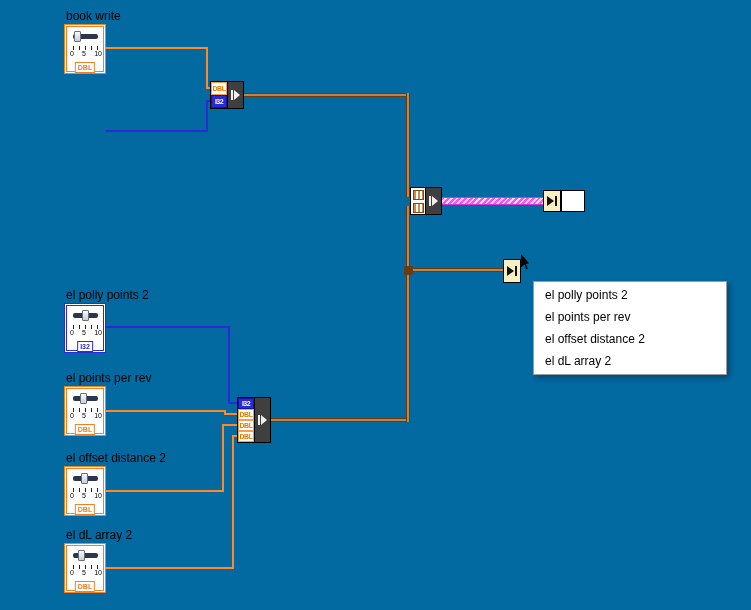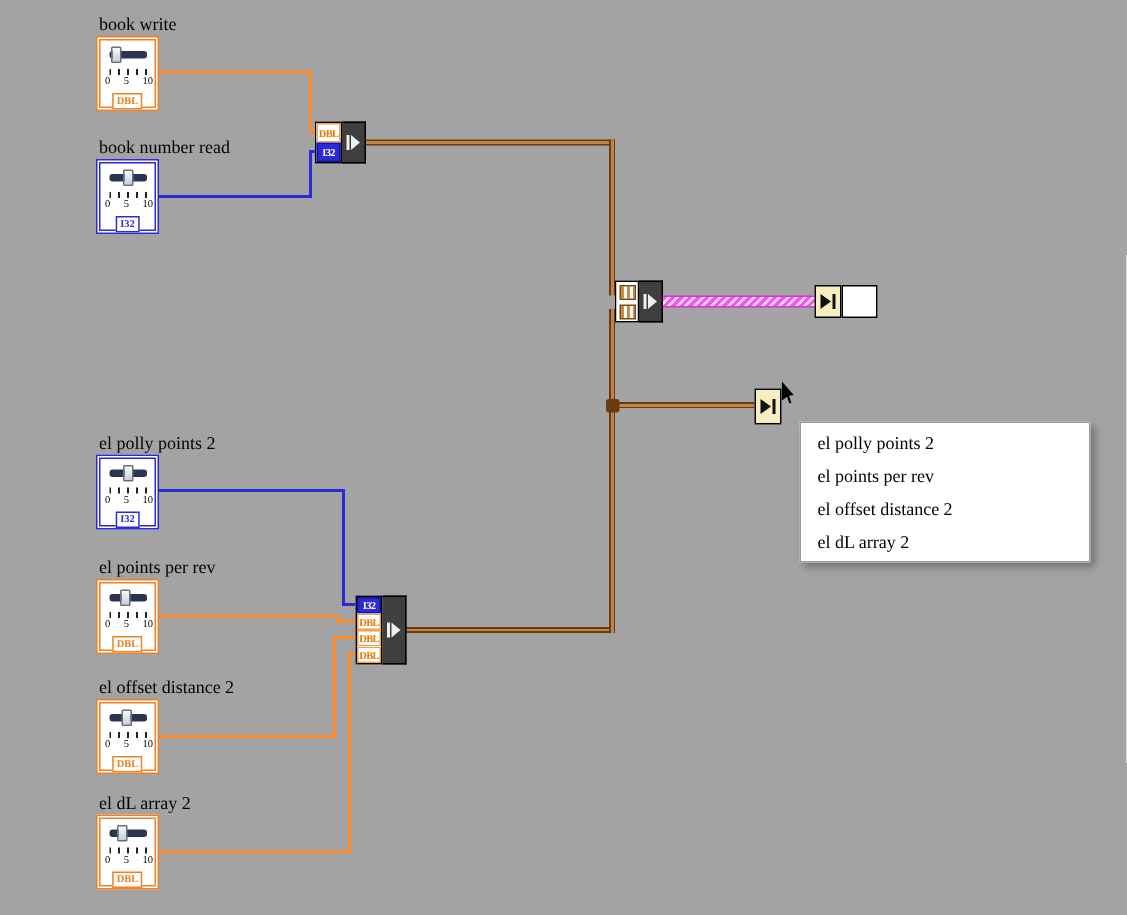--- a/index.html
+++ b/index.html
@@ -1,18 +1,18 @@
 <!DOCTYPE html>
 <html><head>
 <meta charset="utf-8">
 <style>
   html,body { margin:0; padding:0; background:#fff; }
   .canvas {
-    position:relative; width:751px; height:610px; background:#a3a3a3;
-    font-family:Liberation Serif, serif; overflow:hidden;
+    position:relative; width:751px; height:610px; background:#0369a1;
+    font-family:Liberation Sans, sans-serif; overflow:hidden;
   }
 
   
   .ctl { position:absolute; }
   .ctl-label { font-size:12px; line-height:14px; color:#000; white-space:nowrap; margin-left:2px; }
   .term {
     position:relative; margin-top:1px; width:42px; height:50px;
     border:1px solid var(--c); background:#fff; box-sizing:border-box;
   }
   .term-inner { position:absolute; inset:1px; border:1px solid var(--c); background:#fff; }
@@ -101,35 +101,20 @@
       <div class="ticks"></div>
       <div class="nums">
         <span>0</span>
         <span>5</span>
         <span>10</span>
       </div>
       <div class="dtag">DBL</div>
     </div>
   </div>
 
-  <div class="ctl" style="left:64px;top:91px;--c:#2B2BD5;">
-    <div class="ctl-label">book number read</div>
-    <div class="term">
-      <div class="term-inner"></div>
-      <div class="track"></div>
-      <div class="knob" style="left:17px;"></div>
-      <div class="ticks"></div>
-      <div class="nums">
-        <span>0</span>
-        <span>5</span>
-        <span>10</span>
-      </div>
-      <div class="dtag">I32</div>
-    </div>
-  </div>
 
   <div class="ctl" style="left:64px;top:288px;--c:#2B2BD5;">
     <div class="ctl-label">el polly points 2</div>
     <div class="term">
       <div class="term-inner"></div>
       <div class="track"></div>
       <div class="knob" style="left:17px;"></div>
       <div class="ticks"></div>
       <div class="nums">
         <span>0</span>

